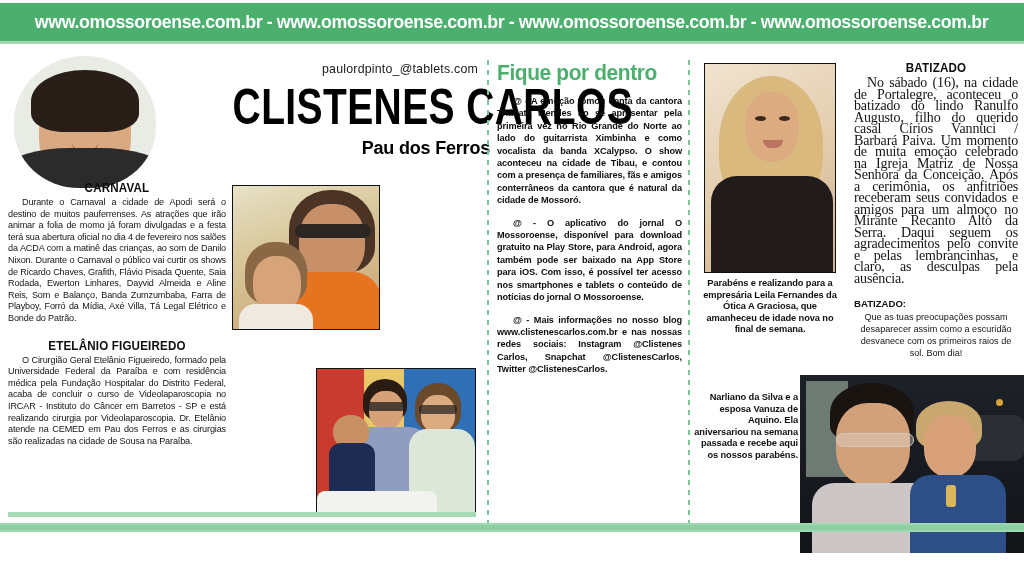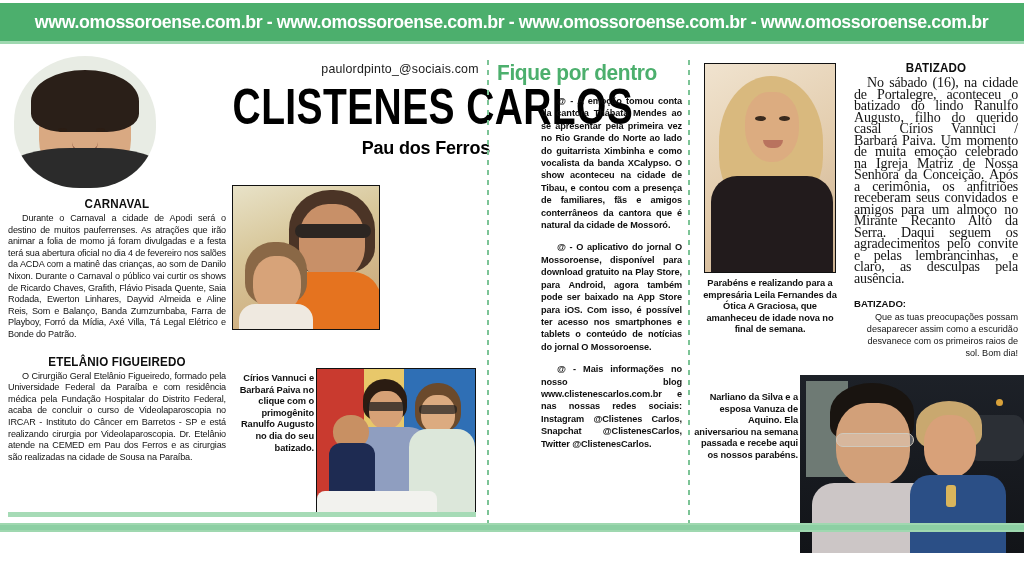--- a/index.html
+++ b/index.html
@@ -44,21 +44,21 @@
     font-weight: 700;
     font-size: 13.2px;
     letter-spacing: 0.2px;
     text-align: center;
     color: #0d0d0d;
     transform: scaleX(0.88);
     margin-bottom: 2px;
   }
 
   
-  .col-left { position: absolute; left: 8px; top: 196px; width: 218px; }
+  .col-left { position: absolute; left: 8px; top: 180px; width: 218px; }
   .avatar {
     position: absolute; left: 14px; top: 56px;
     width: 142px; height: 132px;
     border-radius: 50% 50% 46% 46%;
     overflow: hidden;
     background: #e8ece4;
   }
   .avatar .face {
     position:absolute; left:50%; top:54%;
     width: 92px; height: 98px; margin-left:-46px; margin-top:-44px;
@@ -144,21 +144,20 @@
   }
   .mid-p {
     font-family: "Liberation Sans", sans-serif;
     font-weight: 700;
     font-size: 9.2px;
     line-height: 12.4px;
     text-align: justify;
     color: #0f0f0f;
     margin-bottom: 10px;
     letter-spacing: -0.1px;
-    margin-left: 44px;
   }
 
   
   .vrule {
     position: absolute; width: 2px;
     background-image: linear-gradient(to bottom, #7cc496 0 5px, rgba(0,0,0,0) 5px 10px);
     background-size: 2px 10px;
   }
   .vrule-a { left: 487px; top: 60px; height: 470px; }
   .vrule-b { left: 688px; top: 60px; height: 470px; }
@@ -179,21 +178,21 @@
     font-size: 9.6px;
     color: #111;
     margin-top: 14px;
     margin-bottom: 2px;
   }
   .reflita-body {
     font-family: "Liberation Sans", sans-serif;
     font-size: 9.1px;
     line-height: 12px;
     color: #141414;
-    text-align: right;
+    text-align: center;
   }
 
   
   .bottom-rule {
     position: absolute; left: 0; top: 523px; width: 1024px; height: 9px;
     background: #9fd8b0;
   }
   .bottom-rule-core {
     position:absolute; left:0; top:2px; width:1024px; height:5px; background:#8ccfa3;
   }
@@ -217,21 +216,21 @@
 
   <div class="avatar">
     <div class="face"></div>
     <div class="hair"></div>
     <div class="eye" style="left:44px; top:72px;"></div>
     <div class="eye" style="left:82px; top:72px;"></div>
     <div class="smile"></div>
     <div class="shirt"></div>
   </div>
 
-  <div class="email">paulordpinto_@sociais.com</div>
+  <div class="email">paulordpinto_@tablets.com</div>
   <div class="masthead">CLISTENES CARLOS</div>
   <div class="sub-masthead">Pau dos Ferros</div>
 
   <div class="col-left">
     <div class="sec-head">CARNAVAL</div>
     <p class="body-txt" style="text-indent:14px;">Durante o Carnaval a cidade de Apodi será o destino de muitos pauferrenses. As atrações que irão animar a folia de momo já foram divulgadas e a festa terá sua abertura oficial no dia 4 de fevereiro nos salões da ACDA com a matinê das crianças, ao som de Danilo Nixon. Durante o Carnaval o público vai curtir os shows de Ricardo Chaves, Grafith, Flávio Pisada Quente, Saia Rodada, Ewerton Linhares, Dayvid Almeida e Aline Reis, Som e Balanço, Banda Zumzumbaba, Farra de Playboy, Forró da Mídia, Axé Villa, Tá Legal Elétrico e Bonde do Patrão.</p>
 
     <div class="sec-head" style="margin-top:13px;">ETELÂNIO FIGUEIREDO</div>
     <p class="body-txt" style="text-indent:14px;">O Cirurgião Geral Etelânio Figueiredo, formado pela Universidade Federal da Paraíba e com residência médica pela Fundação Hospitalar do Distrito Federal, acaba de concluir o curso de Videolaparoscopia no IRCAR - Instituto do Câncer em Barretos - SP e está realizando cirurgia por Videolaparoscopia. Dr. Etelânio atende na CEMED em Pau dos Ferros e as cirurgias são realizadas na cidade de Sousa na Paraíba.</p>
   </div>
@@ -257,21 +256,20 @@
     <div class="sk" style="left:30px;top:58px;width:82px;height:88px;background:#8f9ec0;border-radius:20px 20px 0 0;"></div>
     <div class="sk" style="left:98px;top:14px;width:46px;height:48px;background:#6b4a2c;border-radius:48% 48% 36% 36%;"></div>
     <div class="sk" style="left:104px;top:26px;width:34px;height:38px;background:#dcab80;border-radius:44%;"></div>
     <div class="sk" style="left:102px;top:36px;width:38px;height:9px;background:rgba(30,30,30,.7);border-radius:4px;"></div>
     <div class="sk" style="left:92px;top:60px;width:66px;height:86px;background:#dce7da;border-radius:18px 18px 0 0;"></div>
     <div class="sk" style="left:16px;top:46px;width:36px;height:34px;background:#c89063;border-radius:48%;"></div>
     <div class="sk" style="left:12px;top:74px;width:46px;height:48px;background:#1e2b52;border-radius:12px 12px 0 0;"></div>
     <div class="sk" style="left:0;top:122px;width:120px;height:24px;background:#f2f2ee;border-radius:8px 8px 0 0;"></div>
   </div>
 
-  <div class="cap cap-cirios">Círios Vannuci e Barbará Paiva no clique com o primogênito Ranulfo Augusto no dia do seu batizado.</div>
 
   <div class="vrule vrule-a"></div>
   <div class="vrule vrule-b"></div>
 
   <div class="col-mid">
     <div class="mid-title">Fique por dentro</div>
     <p class="mid-p" style="text-indent:16px;">@ - A emoção tomou conta da cantora Thábata Mendes ao se apresentar pela primeira vez no Rio Grande do Norte ao lado do guitarrista Ximbinha e como vocalista da banda XCalypso. O show aconteceu na cidade de Tibau, e contou com a presença de familiares, fãs e amigos conterrâneos da cantora que é natural da cidade de Mossoró.</p>
     <p class="mid-p" style="text-indent:16px;">@ - O aplicativo do jornal O Mossoroense, disponível para download gratuito na Play Store, para Android, agora também pode ser baixado na App Store para iOS. Com isso, é possível ter acesso nos smartphones e tablets o conteúdo de notícias do jornal O Mossoroense.</p>
     <p class="mid-p" style="text-indent:16px;">@ - Mais informações no nosso blog www.clistenescarlos.com.br e nas nossas redes sociais: Instagram @Clistenes Carlos, Snapchat @ClistenesCarlos, Twitter @ClistenesCarlos.</p>
   </div>

